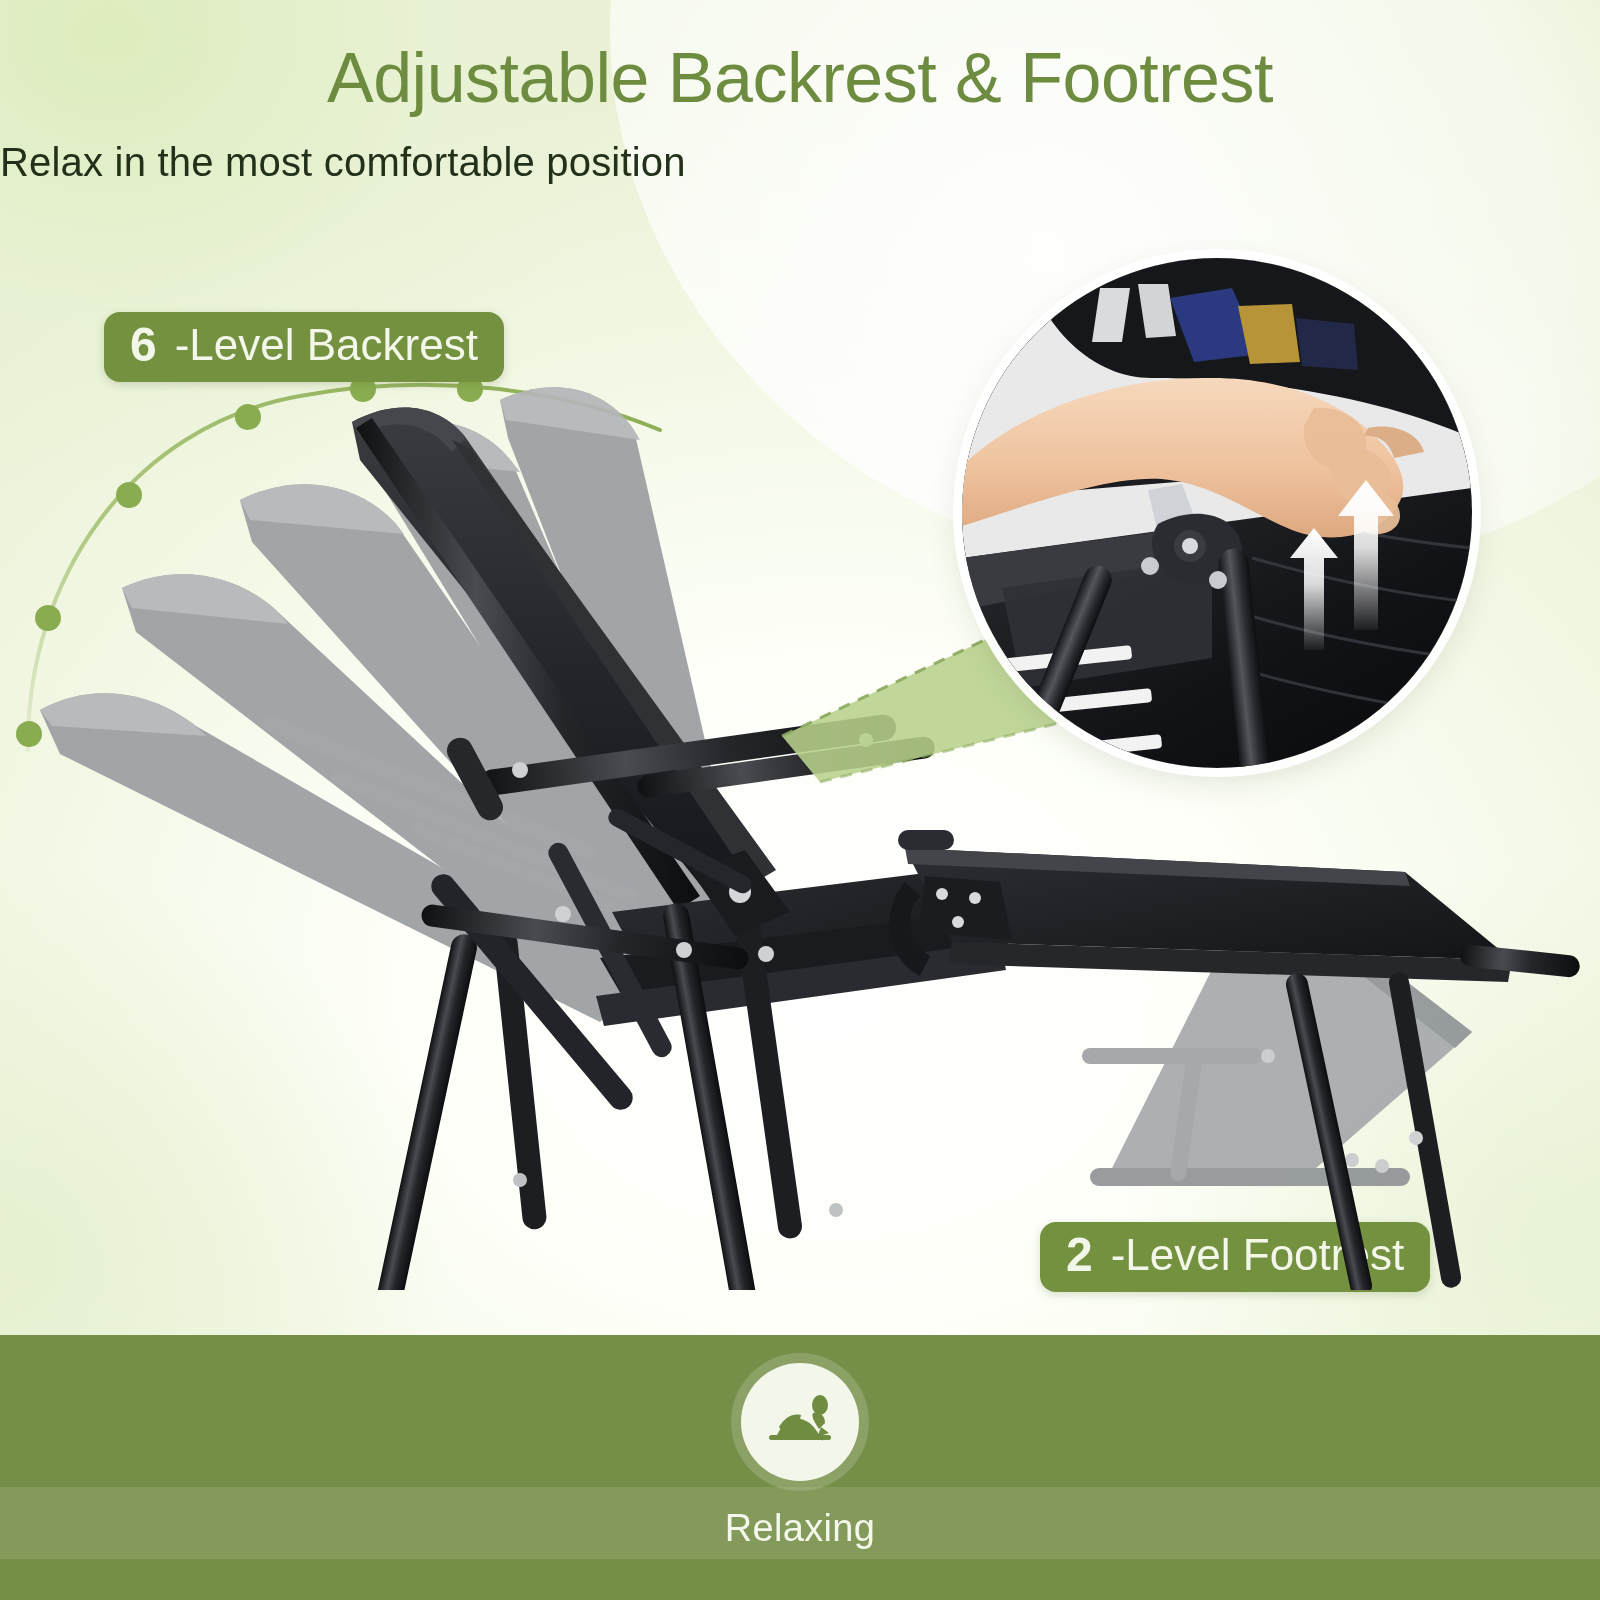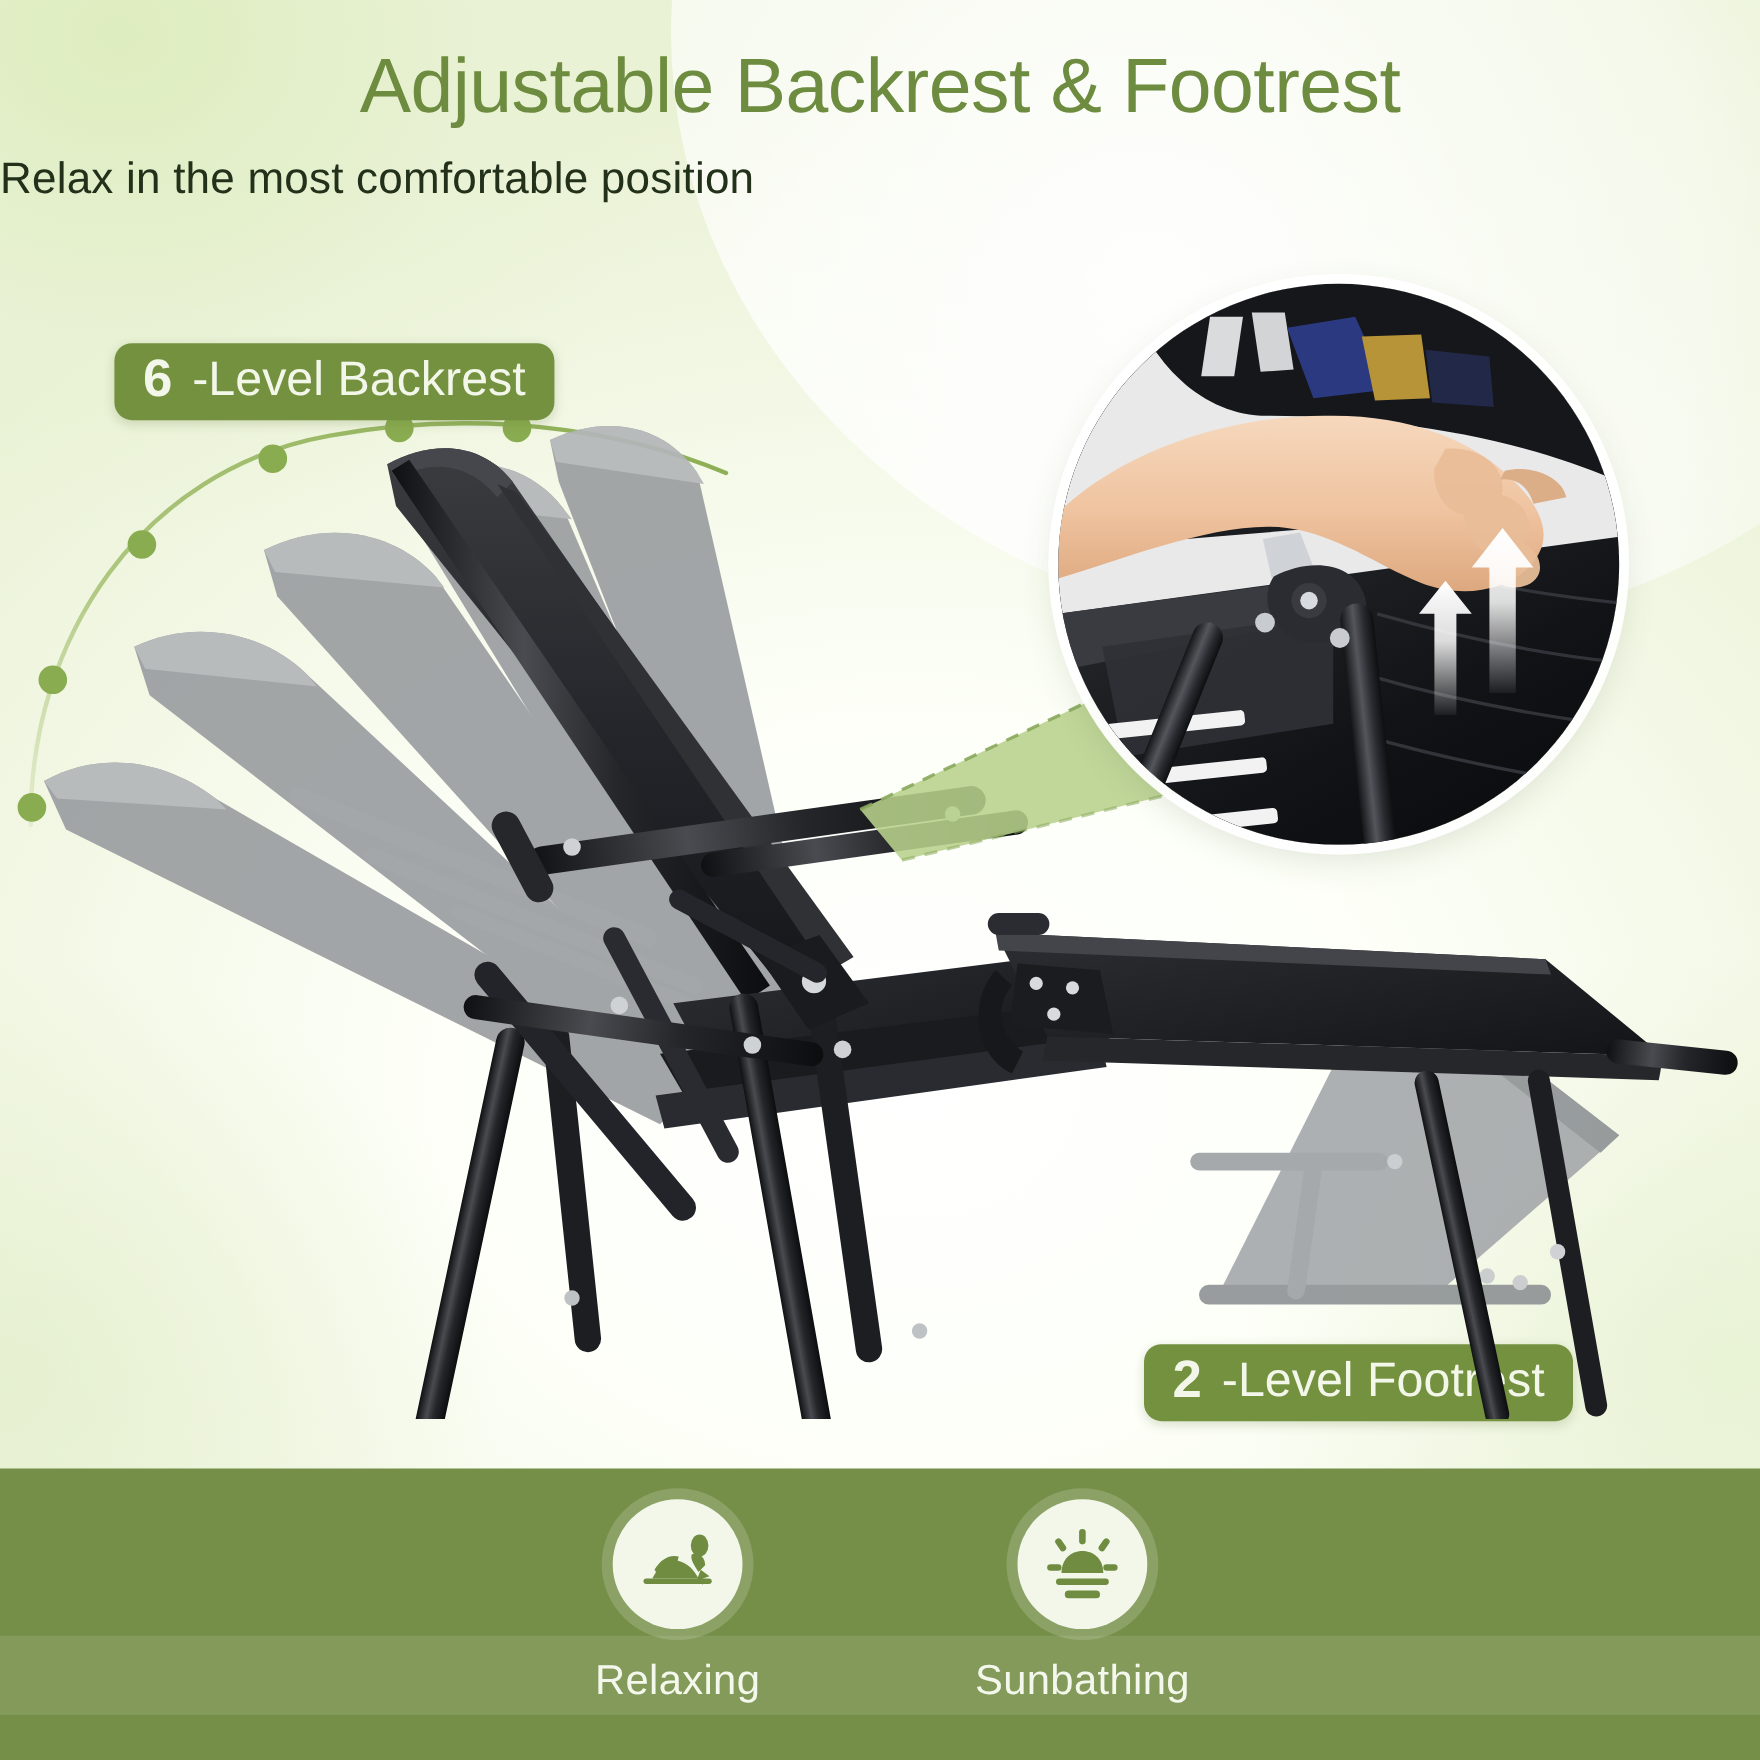--- a/index.html
+++ b/index.html
@@ -404,35 +404,18 @@
               <path d="M 18 44 C 24 34, 32 30, 40 32 L 38 40 C 32 38, 26 42, 22 50 Z"></path>
               <rect x="8" y="52" width="62" height="5" rx="2.5"></rect>
               <path d="M 60 44 L 68 50 L 62 52 L 62 58 L 57 52 Z"></path>
             </g>
           </svg>
         </div>
         <div class="feat-label">Relaxing</div>
       </div>
 
 
-      <div class="feature">
-        <div class="feat-circle">
-          <svg width="76" height="76" viewBox="0 0 76 76">
-            <g fill="#6f8c40">
-              <rect x="35" y="6" width="6" height="14" rx="3"></rect>
-              <rect x="15" y="14" width="6" height="13" rx="3" transform="rotate(-35 18 20)"></rect>
-              <rect x="55" y="14" width="6" height="13" rx="3" transform="rotate(35 58 20)"></rect>
-              <rect x="6" y="38" width="13" height="6" rx="3"></rect>
-              <rect x="57" y="38" width="13" height="6" rx="3"></rect>
-              <path d="M 19 46 C 19 34, 27 26, 38 26 C 49 26, 57 34, 57 46 Z"></path>
-              <rect x="14" y="51" width="48" height="6" rx="3"></rect>
-              <rect x="22" y="62" width="32" height="7" rx="3.5"></rect>
-            </g>
-          </svg>
-        </div>
-        <div class="feat-label">Sunbathing</div>
-      </div>
 
 
     </div>
   </div>
 
 </div>
 
 </body></html>

